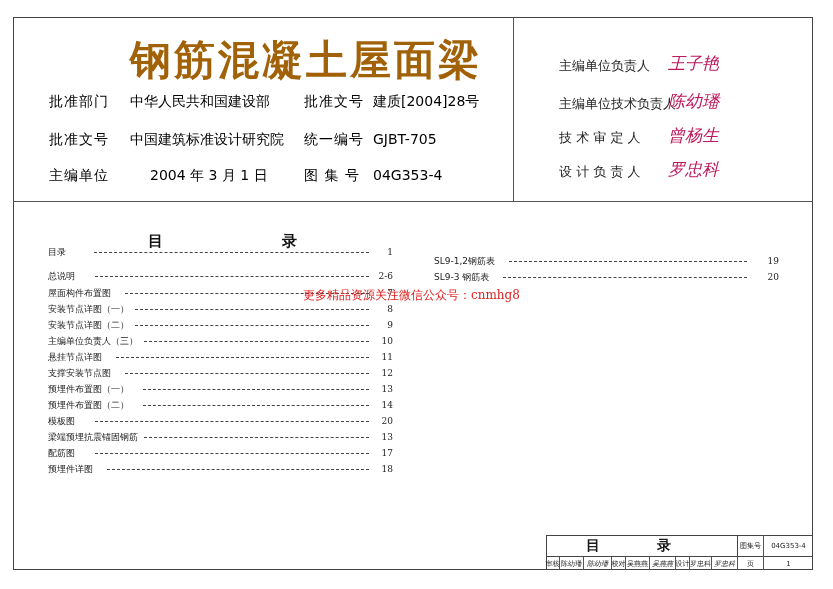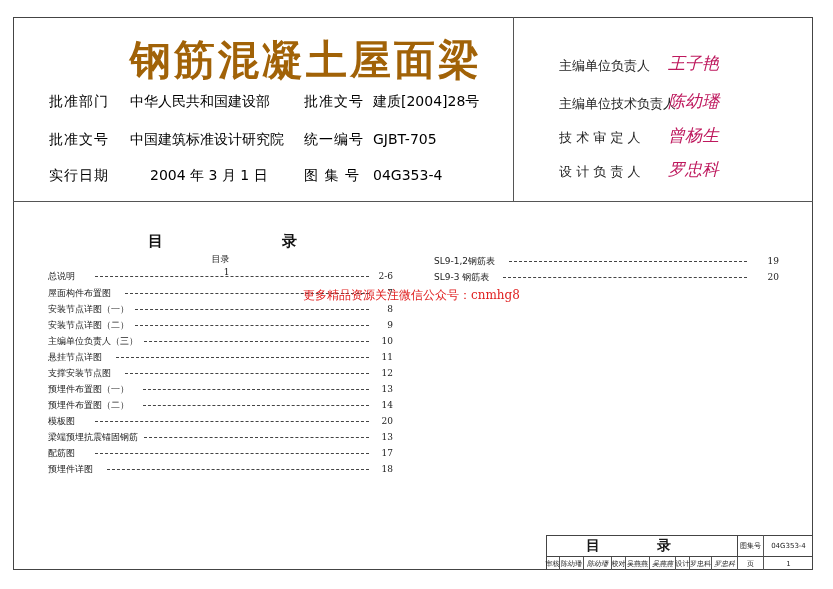--- a/index.html
+++ b/index.html
@@ -42,38 +42,38 @@
 <div class="info lbl" style="left:49px;top:93px;">批准部门</div>
 <div class="info" style="left:130px;top:93px;">中华人民共和国建设部</div>
 <div class="info lbl" style="left:304px;top:93px;">批准文号</div>
 <div class="info" style="left:373px;top:93px;">建质[2004]28号</div>
 
 <div class="info lbl" style="left:49px;top:131px;">批准文号</div>
 <div class="info" style="left:130px;top:131px;">中国建筑标准设计研究院</div>
 <div class="info lbl" style="left:304px;top:131px;">统一编号</div>
 <div class="info" style="left:373px;top:131px;">GJBT-705</div>
 
-<div class="info lbl" style="left:49px;top:167px;">实行日期</div>
+<div class="info lbl" style="left:49px;top:167px;">主编单位</div>
 <div class="info" style="left:150px;top:167px;">2004 年 3 月 1 日</div>
 <div class="info lbl" style="left:304px;top:167px;">图 集 号</div>
 <div class="info" style="left:373px;top:167px;">04G353-4</div>
 
 <div class="sig-lbl" style="top:57px;">主编单位负责人</div>
 <div class="sig" style="top:52px;">王子艳</div>
 <div class="sig-lbl" style="top:95px;">主编单位技术负责人</div>
 <div class="sig" style="top:90px;">陈幼璠</div>
 <div class="sig-lbl" style="top:129px;">技 术 审 定 人</div>
 <div class="sig" style="top:124px;">曾杨生</div>
 <div class="sig-lbl" style="top:163px;">设 计 负 责 人</div>
 <div class="sig" style="top:158px;">罗忠科</div>
 
 <div class="toc-head" style="left:148px;">目</div>
 <div class="toc-head" style="left:282px;">录</div>
 
-<div class="toc-item" style="left:48px;top:253px;width:345px;flex-direction:column;">
+<div class="toc-item" style="left:48px;top:245px;width:345px;">
     <span class="t">目录</span>
     <span class="d" style="margin-left:28px;"></span>
     <span class="p">1</span>
   </div>
 <div class="toc-item" style="left:48px;top:269px;width:345px;">
     <span class="t">总说明</span>
     <span class="d" style="margin-left:20px;"></span>
     <span class="p">2-6</span>
   </div>
 <div class="toc-item" style="left:48px;top:286px;width:345px;">

